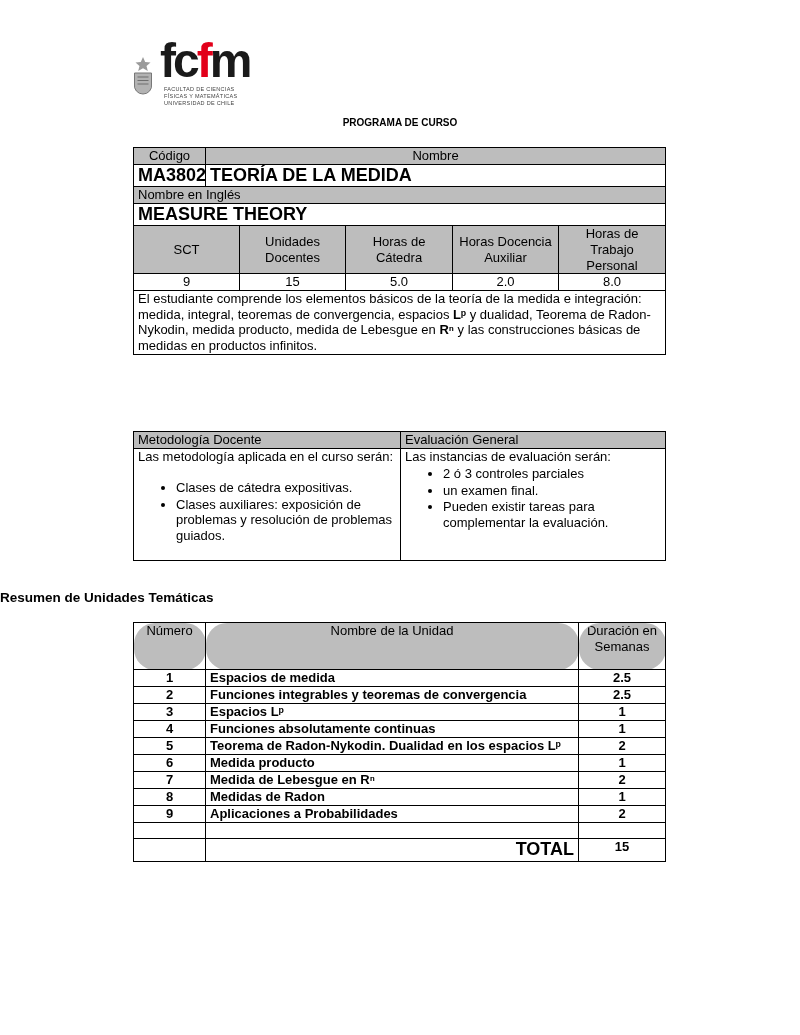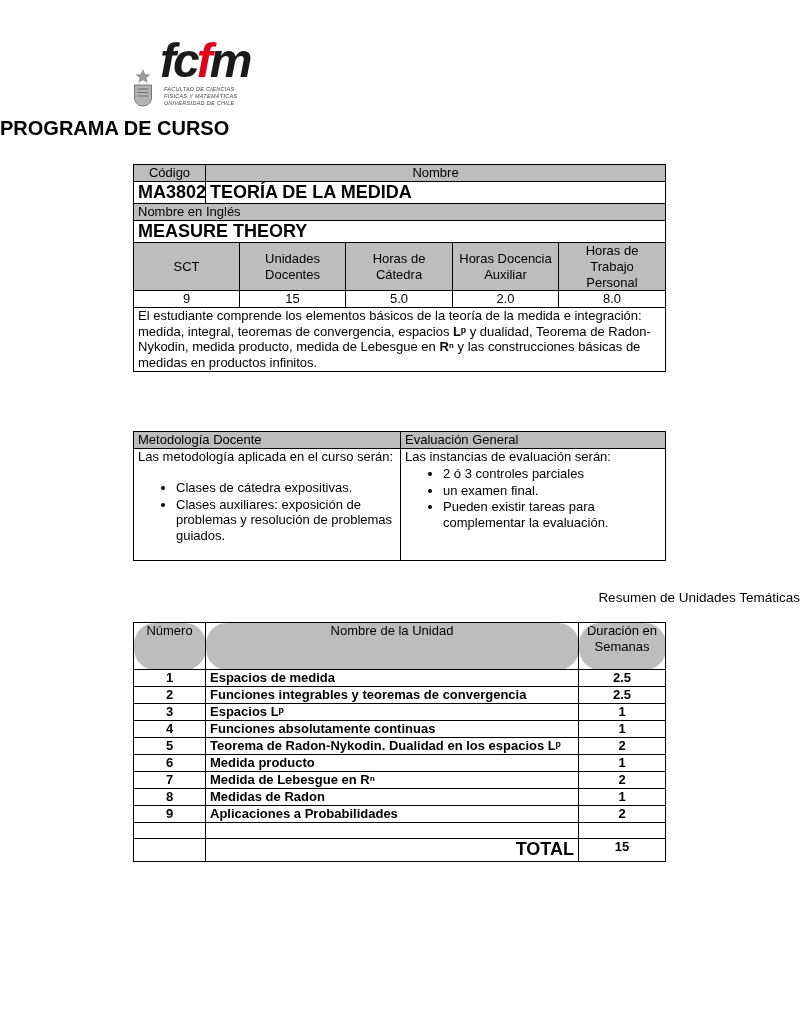--- a/index.html
+++ b/index.html
@@ -2,49 +2,49 @@
 <html><head>
 <meta charset="utf-8">
 <style>
   html,body{margin:0;padding:0;background:#ffffff;}
   .page{
     position:relative;width:800px;height:1035px;background:#ffffff;
     font-family:"Liberation Sans","DejaVu Sans",sans-serif;font-size:13px;color:#000;
     overflow:hidden;margin:0 auto;
   }
   
-  .logo{position:absolute;left:130px;top:38px;display:flex;align-items:flex-end;font-style:italic;}
+  .logo{position:absolute;left:130px;top:38px;display:flex;align-items:center;}
   .emblem{margin-top:6px;}
   .logo-text-col{margin-left:4px;}
   .fcfm-word{font-size:48px;font-weight:bold;letter-spacing:-3px;line-height:0.95;color:#1a1a1a;}
   .fcfm-red{color:#e2001a;}
   .logo-caption{font-size:5.5px;color:#444;letter-spacing:0.3px;line-height:1.35;margin-top:2px;margin-left:4px;}
   
-  .doc-title{position:absolute;top:117px;left:0;width:100%;text-align:left;font-weight:bold;font-size:20px;}
+  .doc-title{position:absolute;top:117px;left:0;width:100%;text-align:center;font-weight:bold;font-size:10px;}
   
   .t{border-collapse:collapse;table-layout:fixed;width:532px;background:#fff;}
   .t + .t{margin-top:-1px;}
   .t td{border:1px solid #000;padding:0 4px;vertical-align:top;line-height:1.2;overflow:hidden;}
   .gray{background:#bdbdbd;}
   .center{text-align:center;}
   .right{text-align:right;}
   .bold{font-weight:bold;}
   .big{font-size:18px;}
   .mid{vertical-align:middle !important;}
   .para{padding:2px 4px 3px 4px;}
   
-  .course-block{position:absolute;top:164px;left:133px;}
+  .course-block{position:absolute;top:147px;left:133px;}
   .hours-hdr td{height:46px;}
   .val-row td{height:16px;}
   .method-block{position:absolute;top:431px;left:133px;}
   .method-body td{height:111px;}
   ul.bullets{margin:2px 0 0 0;padding-left:38px;}
   ul.bullets.sp{margin-top:16px;}
   ul.bullets li{margin:0 0 1px 0;}
-  .units-title{position:absolute;top:590px;left:0;width:100%;text-align:right;font-weight:normal;font-size:13.5px;}
+  .units-title{position:absolute;top:590px;left:0;width:100%;text-align:left;font-weight:bold;font-size:13.5px;}
   .units-block{position:absolute;top:622px;left:133px;}
   .uhdr td{height:46px;border-radius:21px;}
   .unit-row td{height:16px;}
   .empty-row td{height:15px;}
   .total-row td{height:17px;}
 </style>
 </head>
 <body>
 
 <div class="page">

